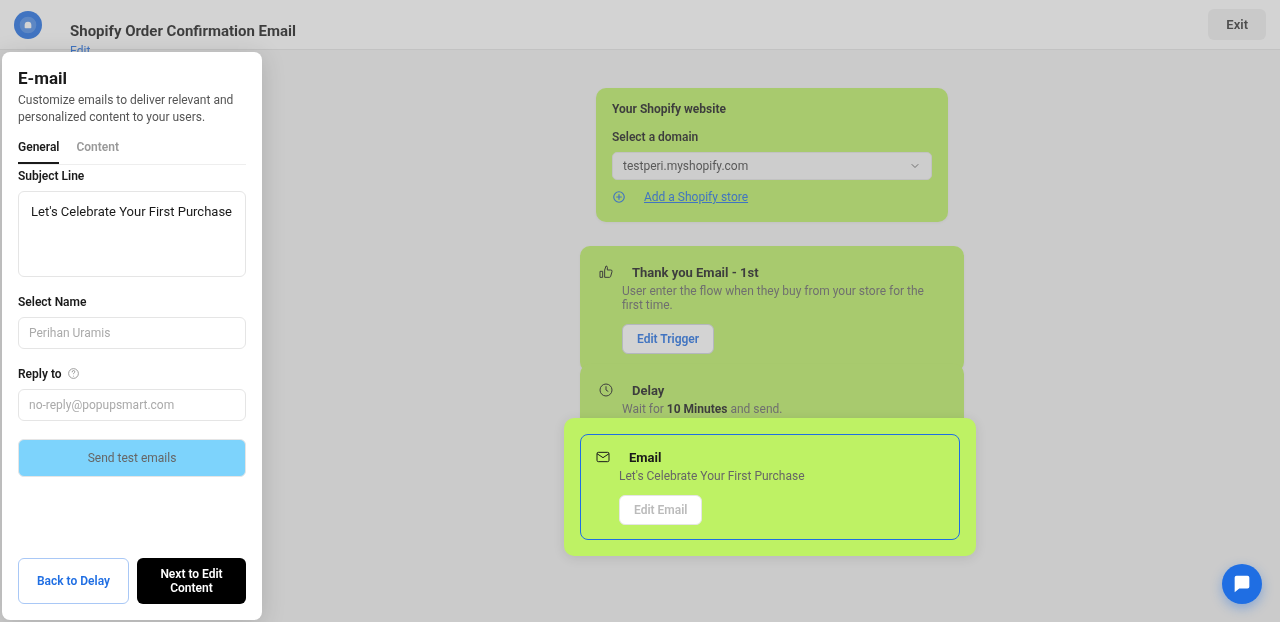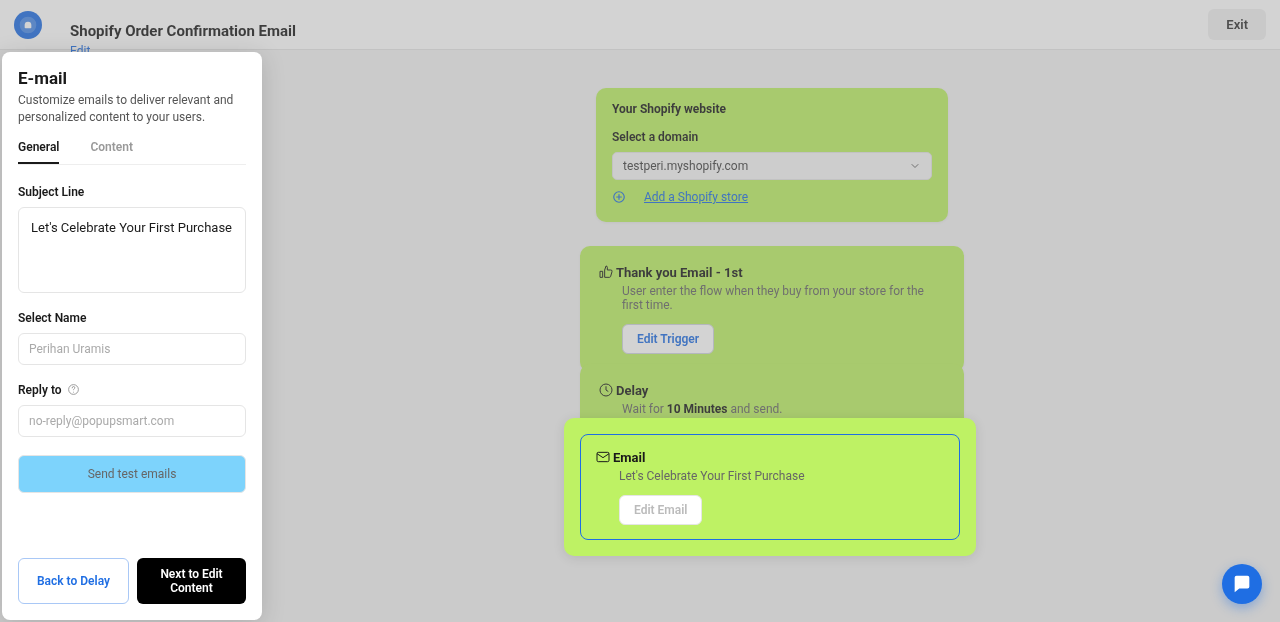--- a/index.html
+++ b/index.html
@@ -136,21 +136,21 @@
       text-decoration: underline;
       cursor: pointer;
     }
     .add-store svg {
       width: 14px;
       height: 14px;
     }
     .card-title-row {
       display: flex;
       align-items: center;
-      gap: 2px;
+      gap: 18px;
       margin-bottom: 4px;
     }
     .card-title-row svg {
       width: 16px;
       height: 16px;
       flex-shrink: 0;
     }
     .card-title {
       font-size: 13px;
       font-weight: 700;
@@ -269,23 +269,23 @@
       margin-bottom: 4px;
     }
     .panel-subtitle {
       font-size: 12px;
       color: #555;
       line-height: 1.4;
       margin-bottom: 14px;
     }
     .tabs {
       display: flex;
-      gap: 31px;
+      gap: 17px;
       border-bottom: 1px solid #eee;
-      margin-bottom: 20px;
+      margin-bottom: 4px;
     }
     .tab {
       font-size: 12px;
       font-weight: 600;
       color: #999;
       padding-bottom: 8px;
       cursor: pointer;
       border-bottom: 2px solid transparent;
     }
     .tab.active {

